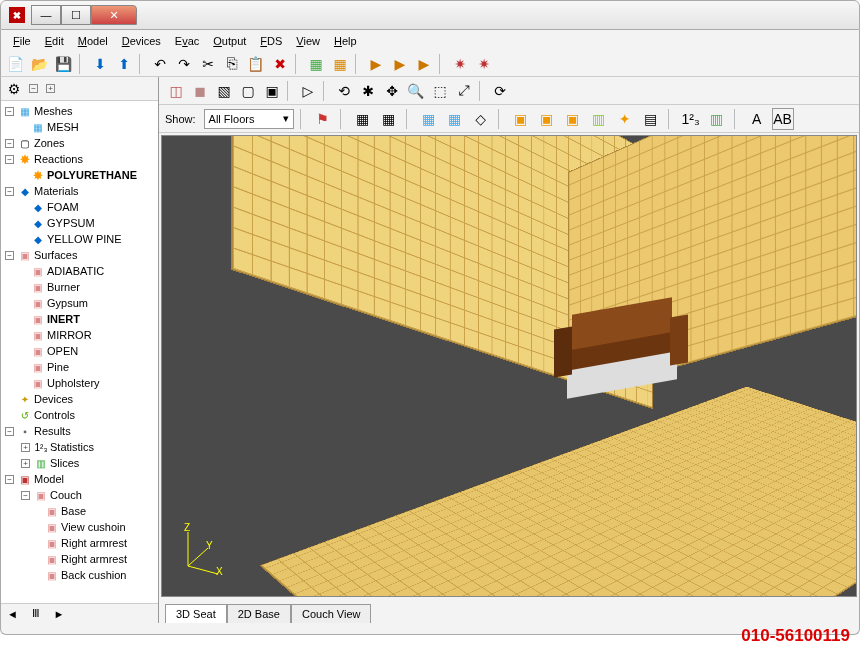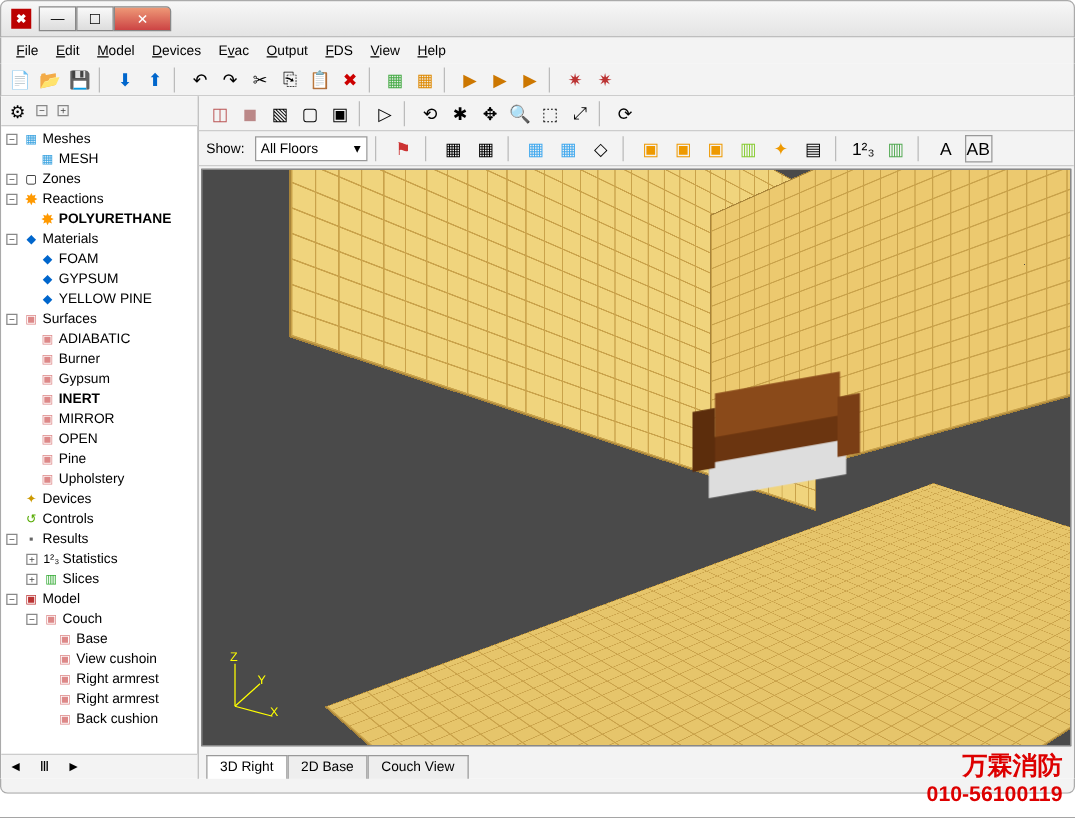--- a/index.html
+++ b/index.html
@@ -368,25 +368,24 @@
             <line x1="12" y1="40" x2="42" y2="48"></line>
             <line x1="12" y1="40" x2="32" y2="22"></line>
         </svg>
         <span class="lbl" style="left:8px;top:-4px">Z</span>
         <span class="lbl" style="left:30px;top:14px">Y</span>
         <span class="lbl" style="left:40px;top:40px">X</span>
       </div>
     </div>
 
     <div class="viewtabs">
-      <div class="vtab active">3D Right</div>
+      <div class="vtab active">3D Seat</div>
       <div class="vtab">2D Base</div>
       <div class="vtab">Couch View</div>
     </div>
   </div>
 </div>
 
 <div class="statusbar"></div>
 
 <div class="watermark">
-  <div class="l1">万霖消防</div>
   <div class="l2">010-56100119</div>
 </div>
 
 </body></html>

